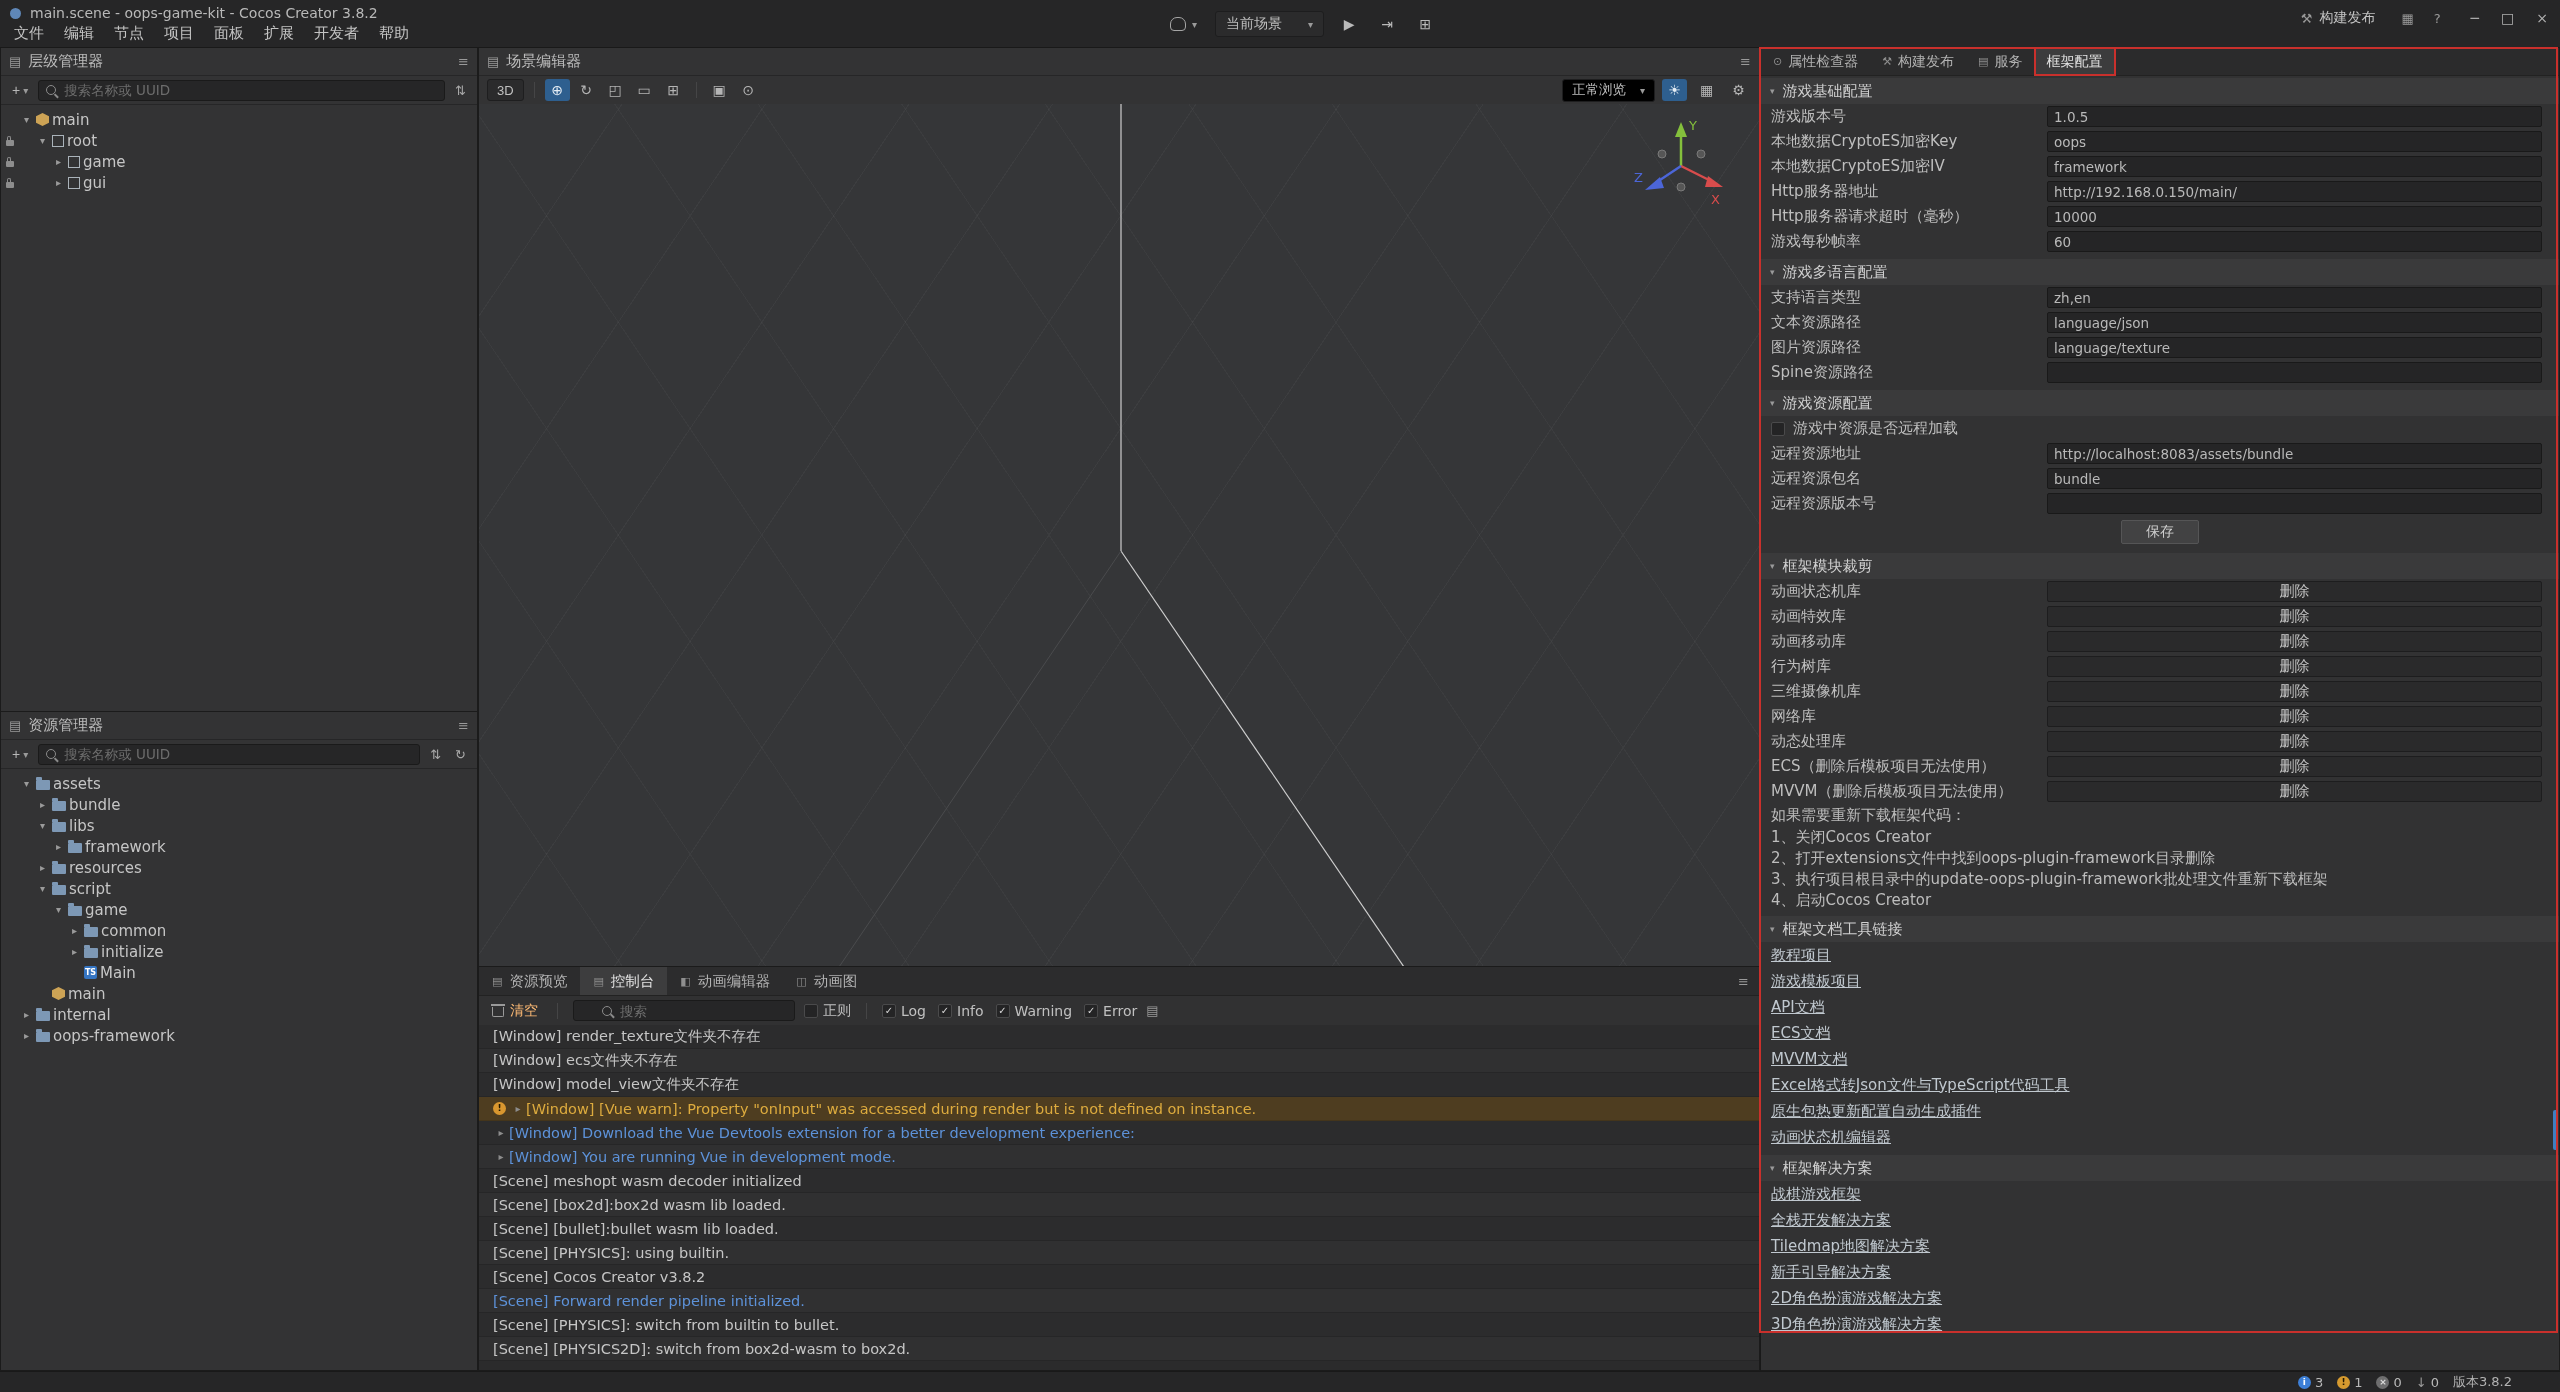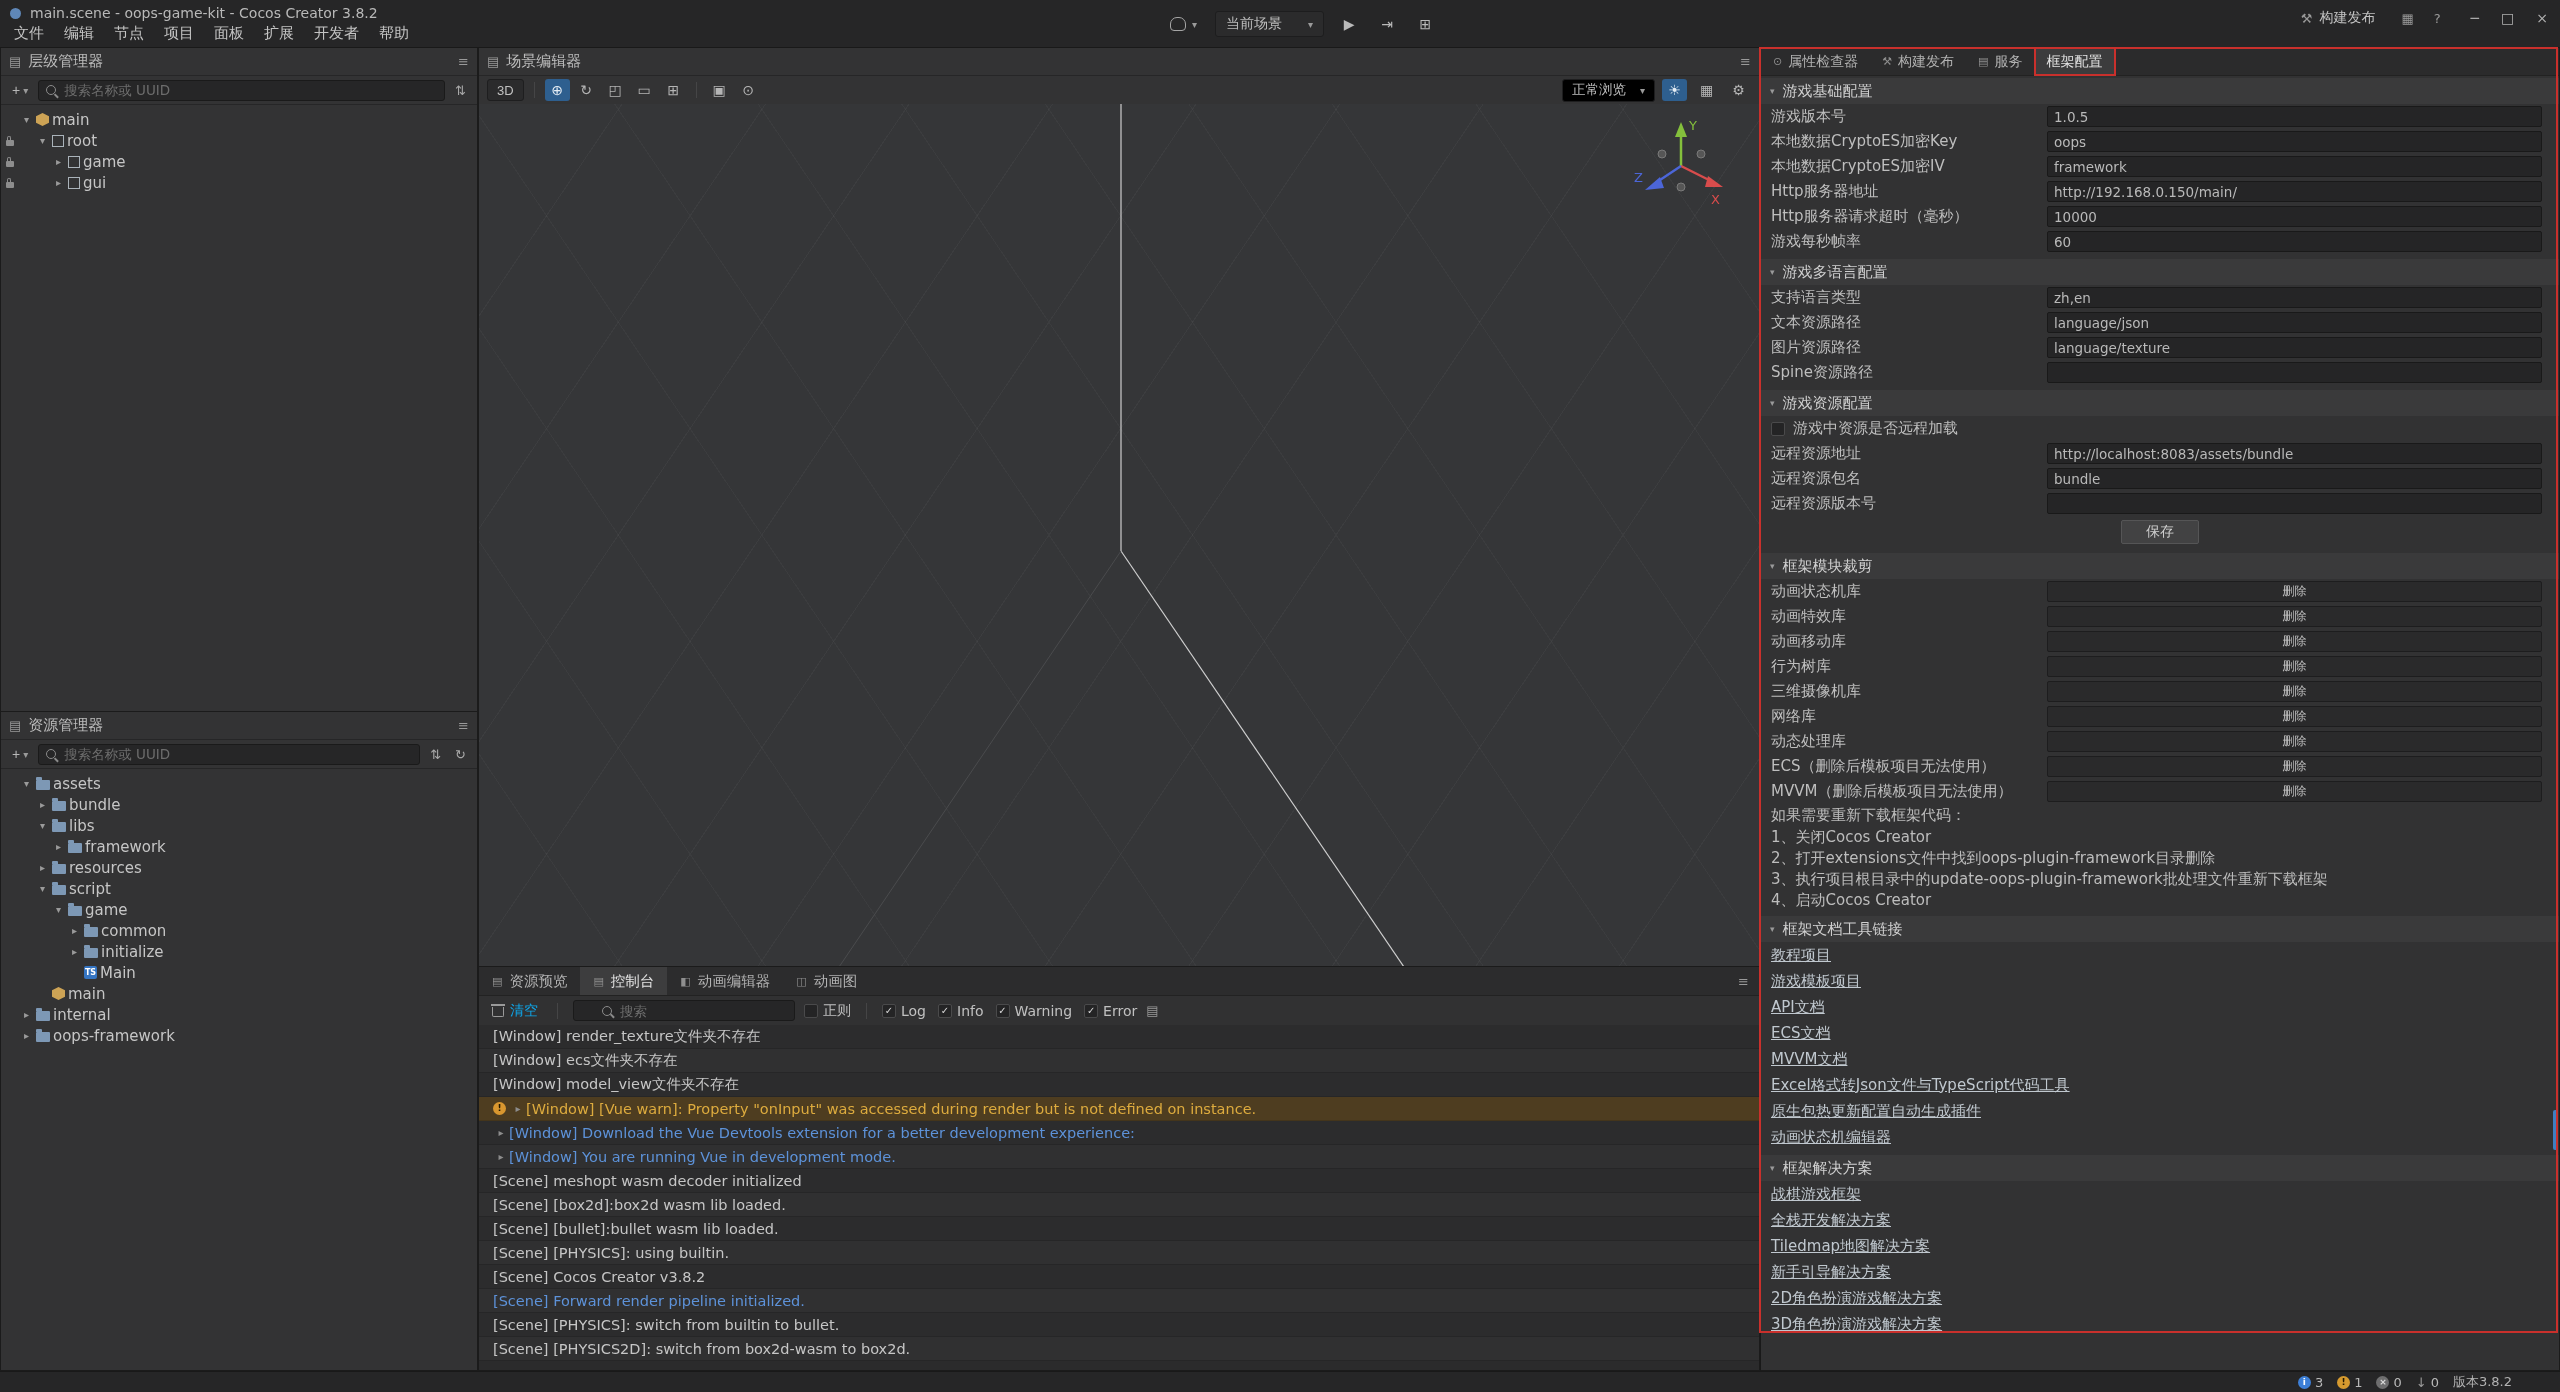--- a/index.html
+++ b/index.html
@@ -75,21 +75,21 @@
 
   
   .console{left:478px;top:967px;width:1282px;height:404px;background:#2f2f30;}
   .console-tabs{height:28px;display:flex;align-items:stretch;background:#2c2c2d;border-bottom:1px solid #222;}
   .ptab{display:flex;align-items:center;gap:7px;padding:0 13px;font-size:14.5px;color:#b2b2b2;}
   .ptab.active{background:#3d3d3e;color:#e2e2e2;}
   .tab-icon{font-size:11px;color:#8f8f8f;}
   .console-tabs .spacer{flex:1;}
   .console-menu{display:flex;align-items:center;padding:0 10px;}
   .console-toolbar{height:29px;display:flex;align-items:center;gap:9px;padding:0 9px;background:#313132;border-bottom:1px solid #242425;font-size:14px;color:#c0c0c0;}
-  .clear-btn{display:flex;align-items:center;gap:6px;background:none;border:none;color:#0ea5e9;font-size:14px;padding:2px 4px;}
+  .clear-btn{display:flex;align-items:center;gap:6px;background:none;border:none;color:#fdba74;font-size:14px;padding:2px 4px;}
   .console-search{flex:none;width:185px;height:19px;padding-left:28px;}
   .filter{display:flex;align-items:center;gap:5px;}
   .checkbox{width:14px;height:14px;box-sizing:border-box;background:#242425;border:1px solid #4a4a4b;border-radius:2px;text-align:center;line-height:12px;font-size:10px;color:#d8d8d8;flex:none;}
   .console-logs{position:absolute;left:0;right:0;top:58px;bottom:0;background:#2b2b2c;overflow:hidden;}
   .log-row{display:flex;align-items:center;height:24px;padding-left:14px;font-size:14.5px;color:#c6c6c6;background:#2c2c2d;border-bottom:1px solid #262627;box-sizing:border-box;}
   .log-row:nth-child(even){background:#303031;}
   .log-icon{flex:none;}
   .warn-badge{background:#d9972f;color:#241900;border-radius:50%;width:13px;height:13px;line-height:13px;font-size:9px;font-weight:bold;text-align:center;margin-right:4px;}
   .log-arrow{flex:none;width:16px;color:#8d8d8d;font-size:10px;text-align:center;}
   .log-text{white-space:nowrap;}
@@ -102,21 +102,21 @@
   .insp-tabs{height:27px;display:flex;background:#2b2b2c;border-bottom:1px solid #222;}
   .insp-tabs .ptab{font-size:14px;padding:0 12px;gap:6px;}
   .insp-tabs .ptab.active{background:#3c3c3d;outline:2px solid var(--annot,#c9302c);outline-offset:-1px;z-index:5;}
   .insp-body{position:absolute;left:0;right:0;top:27px;bottom:0;overflow:hidden;padding-top:3px;}
   .sec-header{height:26px;display:flex;align-items:center;gap:8px;padding-left:9px;background:#3a3a3b;color:#d0d0d0;font-size:15px;margin-top:5px;}
   .insp-section:first-child .sec-header{margin-top:0;}
   .sec-header .chev{font-size:9px;}
   .insp-row{height:25px;display:flex;align-items:center;padding-left:10px;}
   .insp-label{width:276px;flex:none;font-size:15px;color:#bebebe;white-space:nowrap;overflow:hidden;}
   .insp-field{width:481px;height:19px;background:#252526;border:1px solid #191919;border-radius:2px;color:#b9b9b9;font-size:13.5px;padding:0 6px;font-family:inherit;outline:none;}
-  .module-del{width:495px;height:21px;background:#2a2a2b;border:1px solid #1d1d1e;border-radius:2px;color:#c3c3c3;font-size:12px;text-align:center;padding:0;}
+  .module-del{width:495px;height:21px;background:#2a2a2b;border:1px solid #1d1d1e;border-radius:2px;color:#c3c3c3;font-size:15px;text-align:center;padding:0;}
   .cb-label{font-size:15px;color:#bebebe;margin-left:8px;}
   .note-title{height:23px;line-height:23px;padding-left:10px;font-size:15px;color:#bdbdbd;}
   .note-line{height:21px;line-height:21px;padding-left:10px;font-size:15px;color:#bdbdbd;white-space:nowrap;}
   .link-row{height:26px;display:flex;align-items:center;padding-left:10px;}
   .insp-link{font-size:15px;color:#c0c8cf;text-decoration:underline;}
   .save-row{height:32px;display:flex;align-items:center;justify-content:center;}
   .save-btn{width:78px;height:24px;background:#424243;border:1px solid #555556;border-radius:2px;color:#cfcfcf;font-size:14px;}
   .insp-scrollthumb{position:absolute;right:1px;top:1062px;width:5px;height:40px;background:#3f7fc1;border-radius:2px;}
 
   

